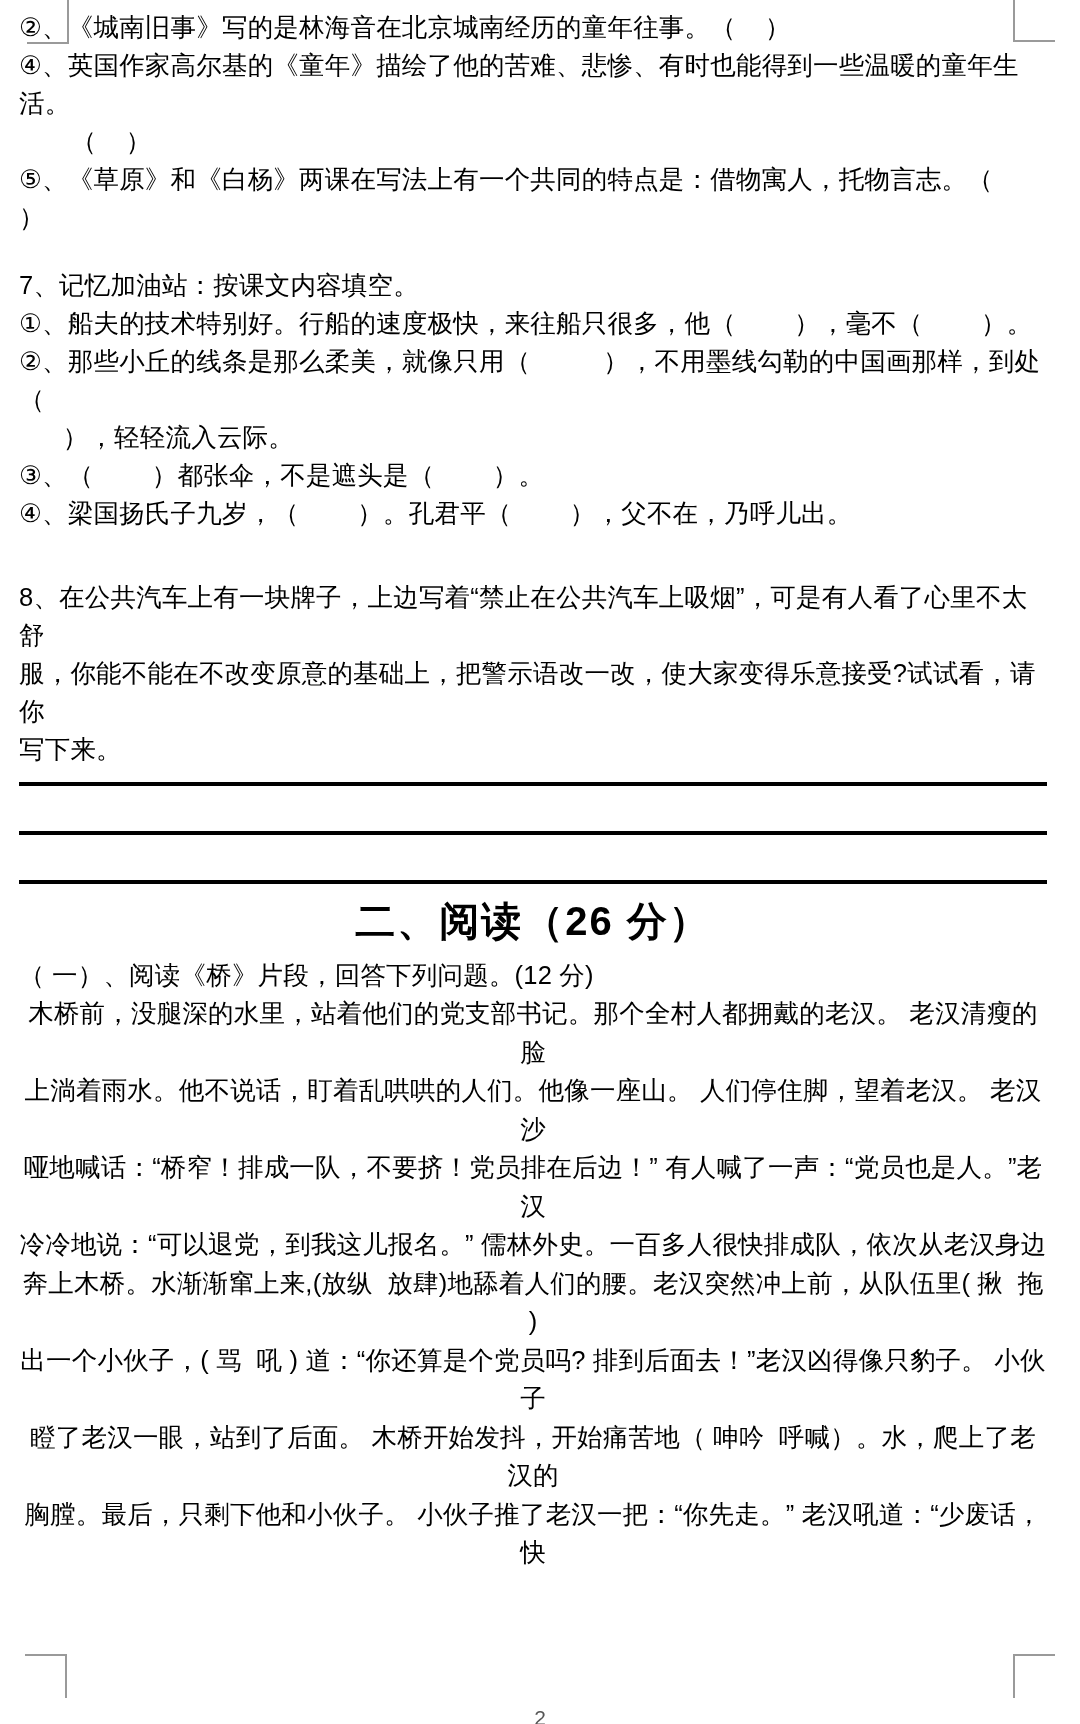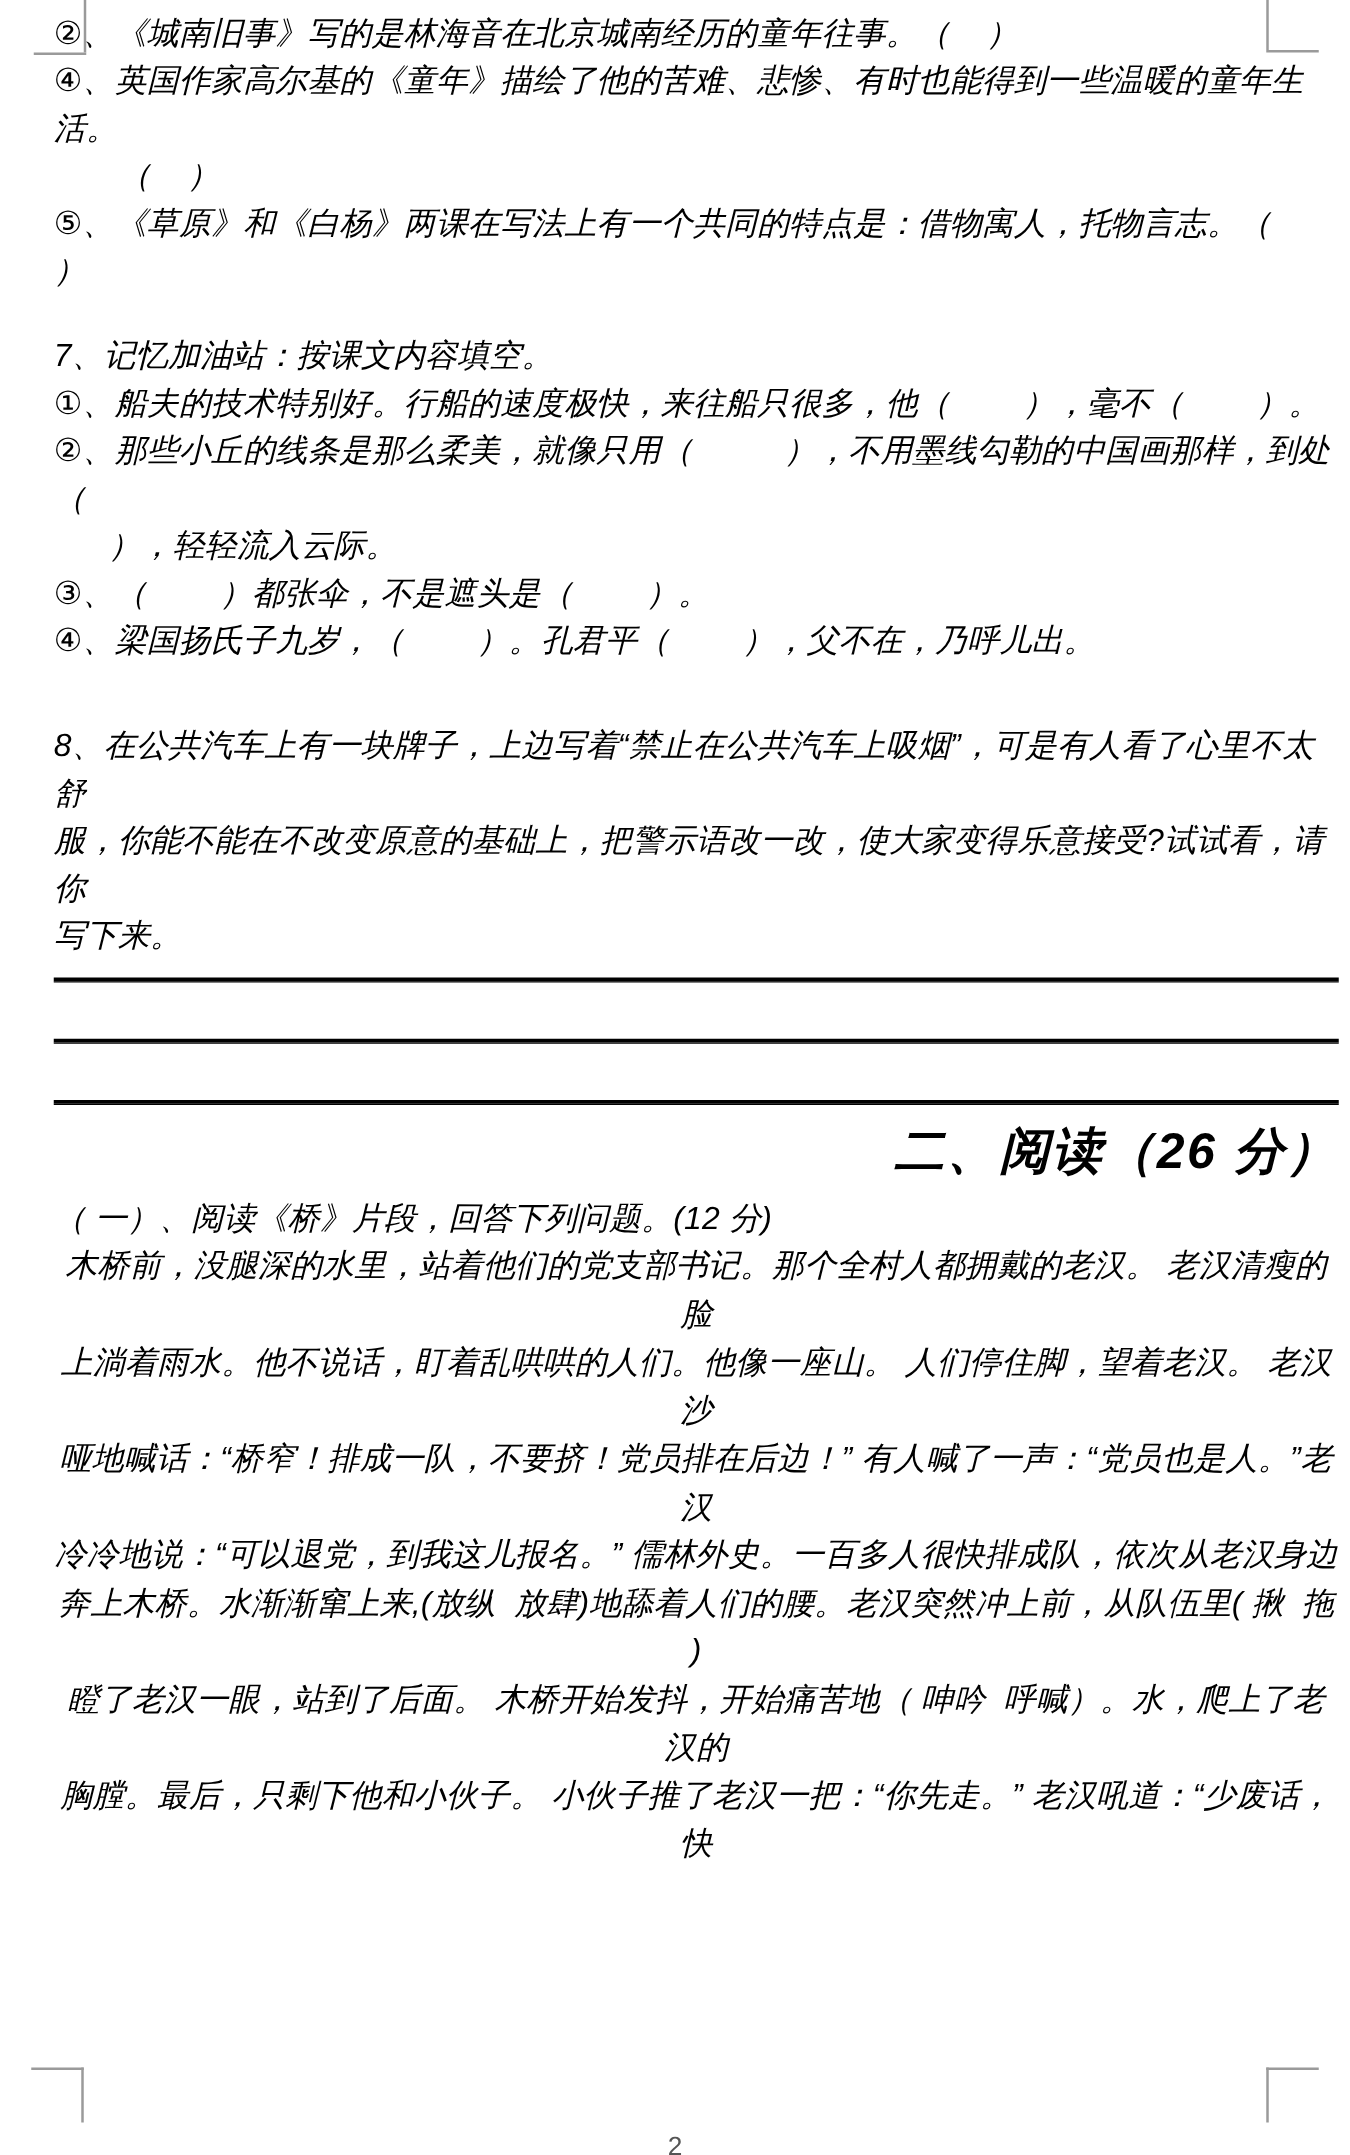--- a/index.html
+++ b/index.html
@@ -39,24 +39,23 @@
   .corner.bl::before { content:""; position:absolute; left:0; top:0px; width:42px; height:2px; background:#9a9a9a; }
   .corner.bl::after  { content:""; position:absolute; left:40px; top:0px; width:2px; height:44px; background:#9a9a9a; }
 
   .corner.br { bottom: 30px; right: 25px; }
   .corner.br::before { content:""; position:absolute; right:0; top:0px; width:42px; height:2px; background:#9a9a9a; }
   .corner.br::after  { content:""; position:absolute; right:40px; top:0px; width:2px; height:44px; background:#9a9a9a; }
 
   
   .content {
     position: absolute;
-    left: 43px;
+    left: 19px;
     top: 8px;
     width: 1028px;
-    font-style: italic;
   }
 
   .ln {
     font-size: 25.5px;
     line-height: 38px;
     letter-spacing: 0.2px;
     white-space: pre-wrap;
     word-break: break-all;
   }
   .ln.pad-left-2 { padding-left: 52px; }
@@ -69,21 +68,21 @@
     border-top: 3px solid #000;
     border-bottom: 1px solid #000;
     margin: 0;
     width: 100%;
   }
   .rule-wrap { padding-top: 14px; }
   .rule-gap { height: 45px; }
 
   
   .section-title {
-    text-align: right;
+    text-align: center;
     font-size: 40px;
     line-height: 58px;
     font-weight: bold;
     letter-spacing: 2px;
     padding: 8px 0 6px 0;
   }
 
   
   .passage .ln {
     font-size: 25.5px;
@@ -151,20 +150,21 @@
     <div class="section-title">二、阅读（26 分）</div>
 
     <div class="ln">（ 一）、阅读《桥》片段，回答下列问题。(12 分)</div>
 
     <div class="passage">
       <div class="ln">木桥前，没腿深的水里，站着他们的党支部书记。那个全村人都拥戴的老汉。 老汉清瘦的脸</div>
       <div class="ln">上淌着雨水。他不说话，盯着乱哄哄的人们。他像一座山。 人们停住脚，望着老汉。 老汉沙</div>
       <div class="ln">哑地喊话：“桥窄！排成一队，不要挤！党员排在后边！” 有人喊了一声：“党员也是人。”老汉</div>
       <div class="ln">冷冷地说：“可以退党，到我这儿报名。” 儒林外史。一百多人很快排成队，依次从老汉身边</div>
       <div class="ln">奔上木桥。水渐渐窜上来,(放纵  放肆)地舔着人们的腰。老汉突然冲上前，从队伍里( 揪  拖 )</div>
+      <div class="ln">出一个小伙子，( 骂  吼 ) 道：“你还算是个党员吗? 排到后面去！”老汉凶得像只豹子。 小伙子</div>
       <div class="ln">瞪了老汉一眼，站到了后面。 木桥开始发抖，开始痛苦地（ 呻吟  呼喊）。水，爬上了老汉的</div>
       <div class="ln">胸膛。最后，只剩下他和小伙子。 小伙子推了老汉一把：“你先走。” 老汉吼道：“少废话，快</div>
 
     </div>
 
   </div>
 
   <div class="page-number">2</div>
 
 </div>

